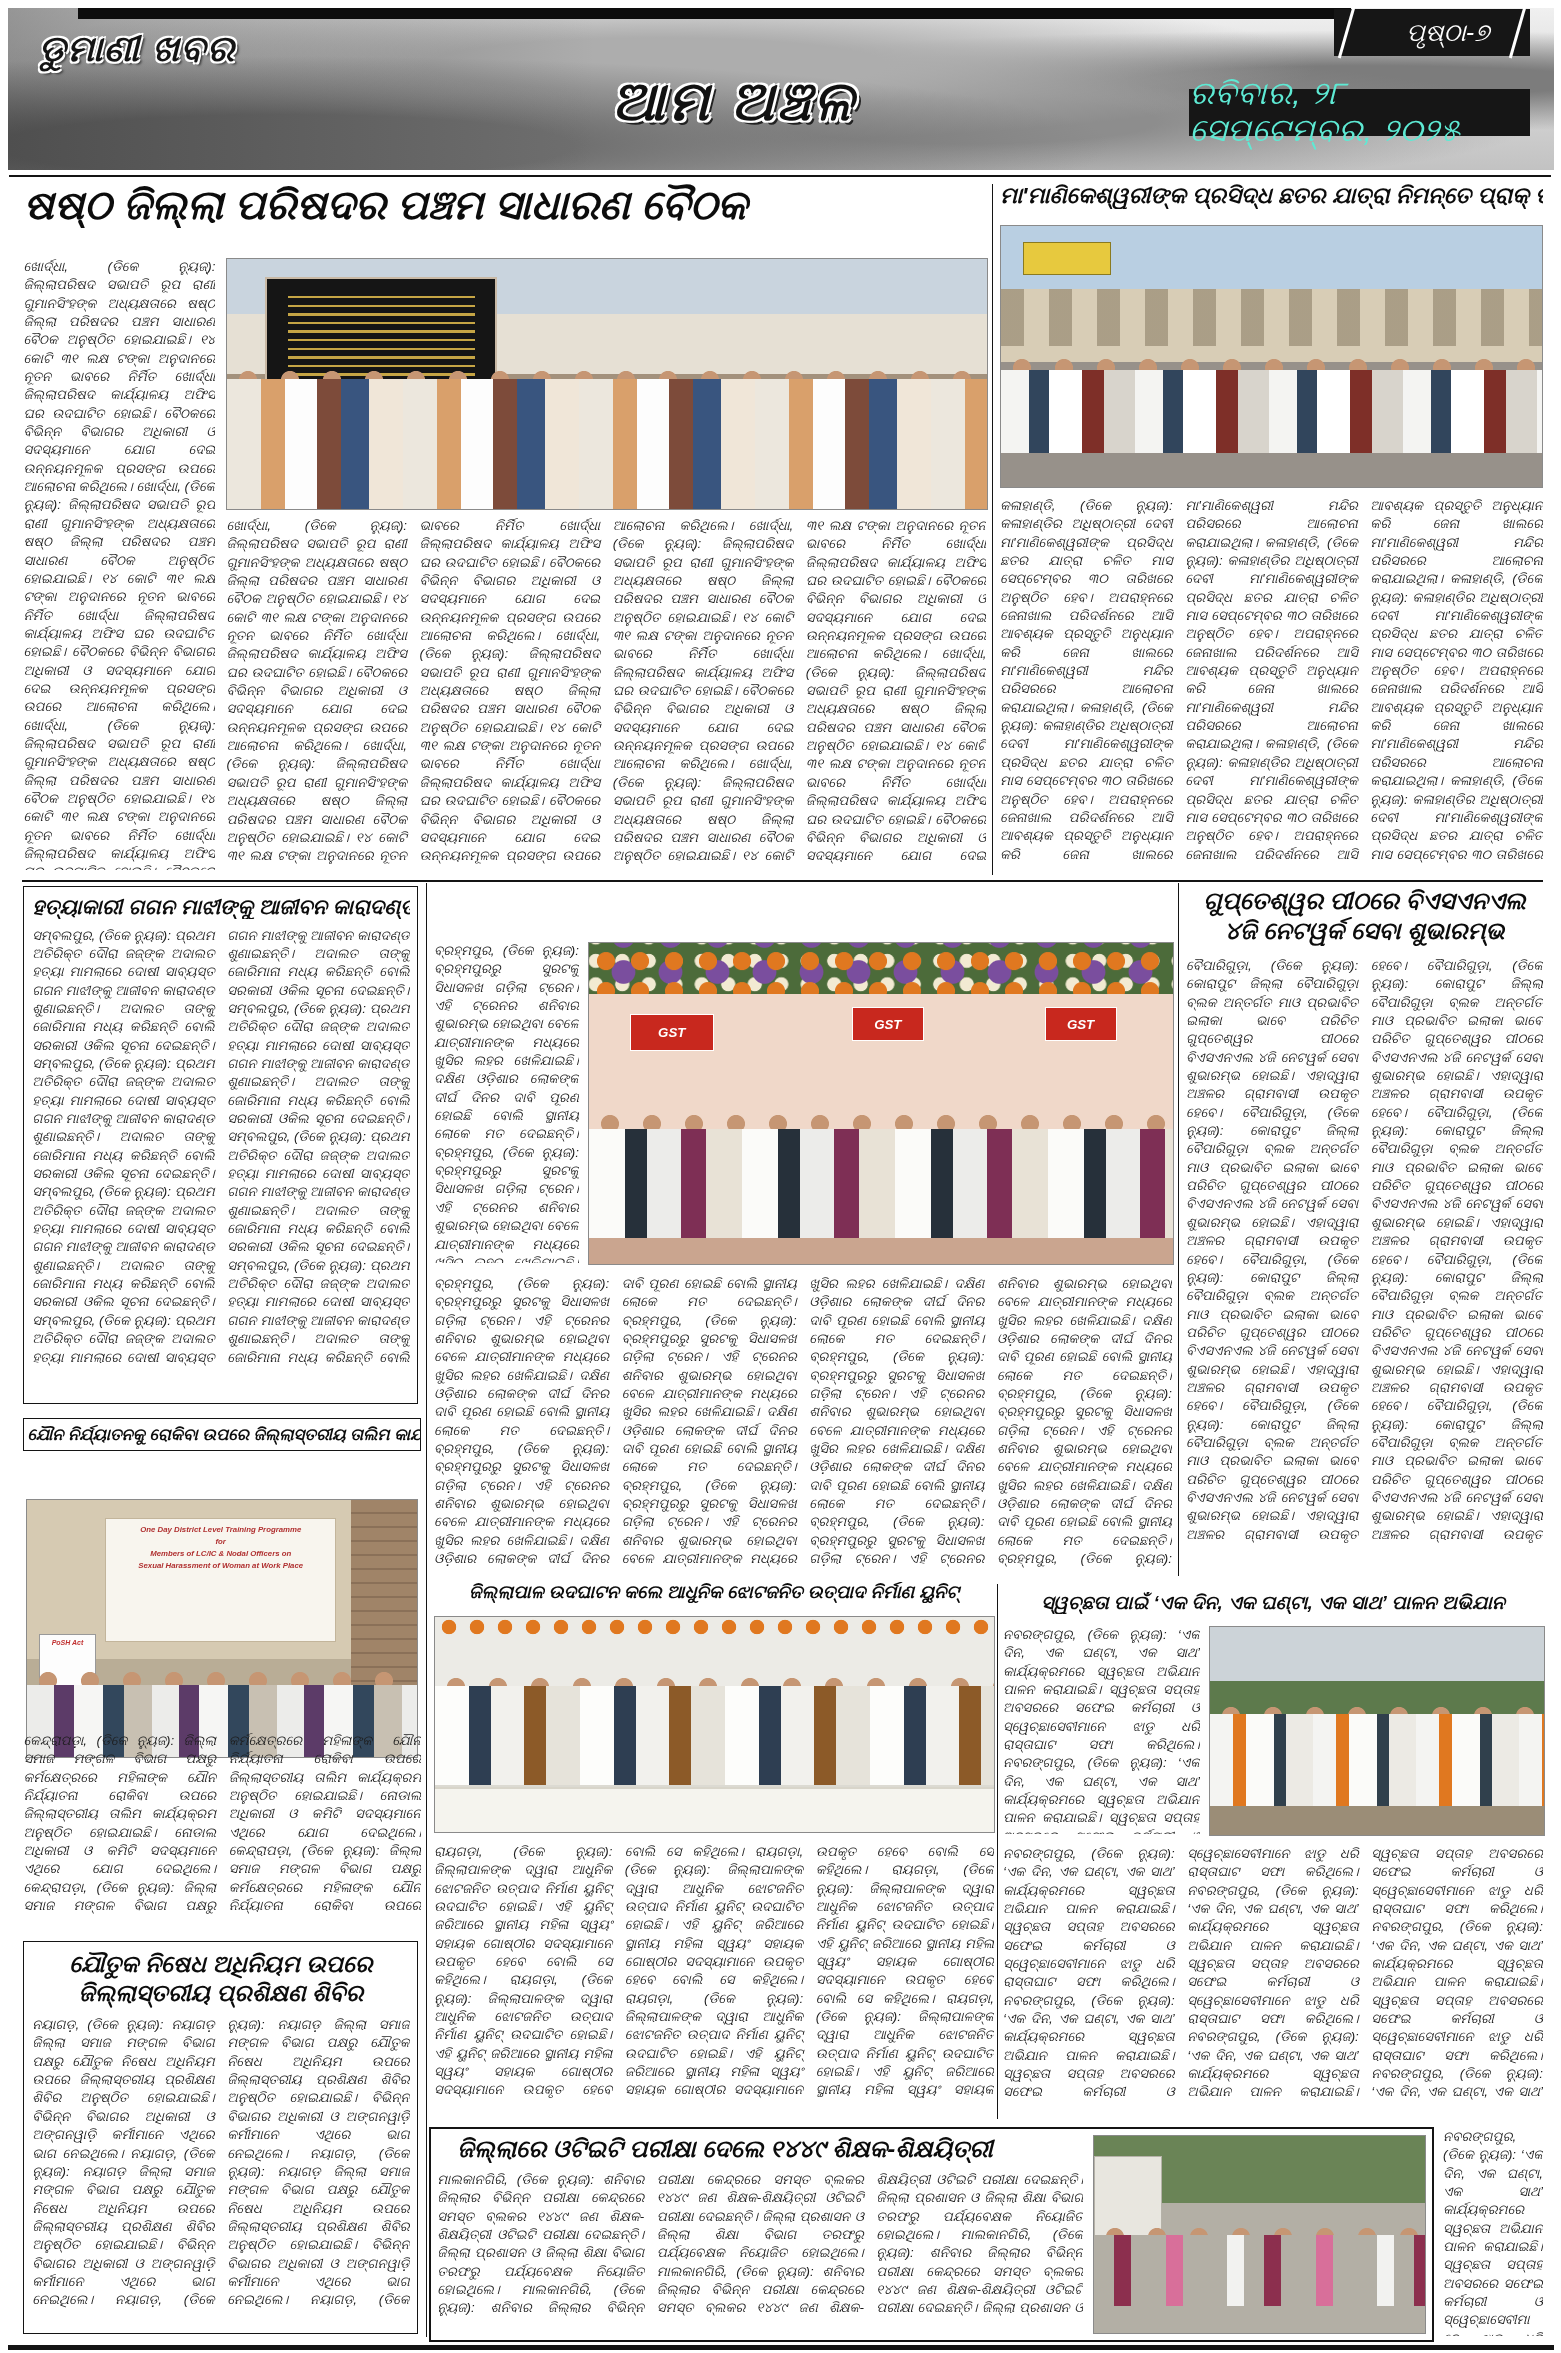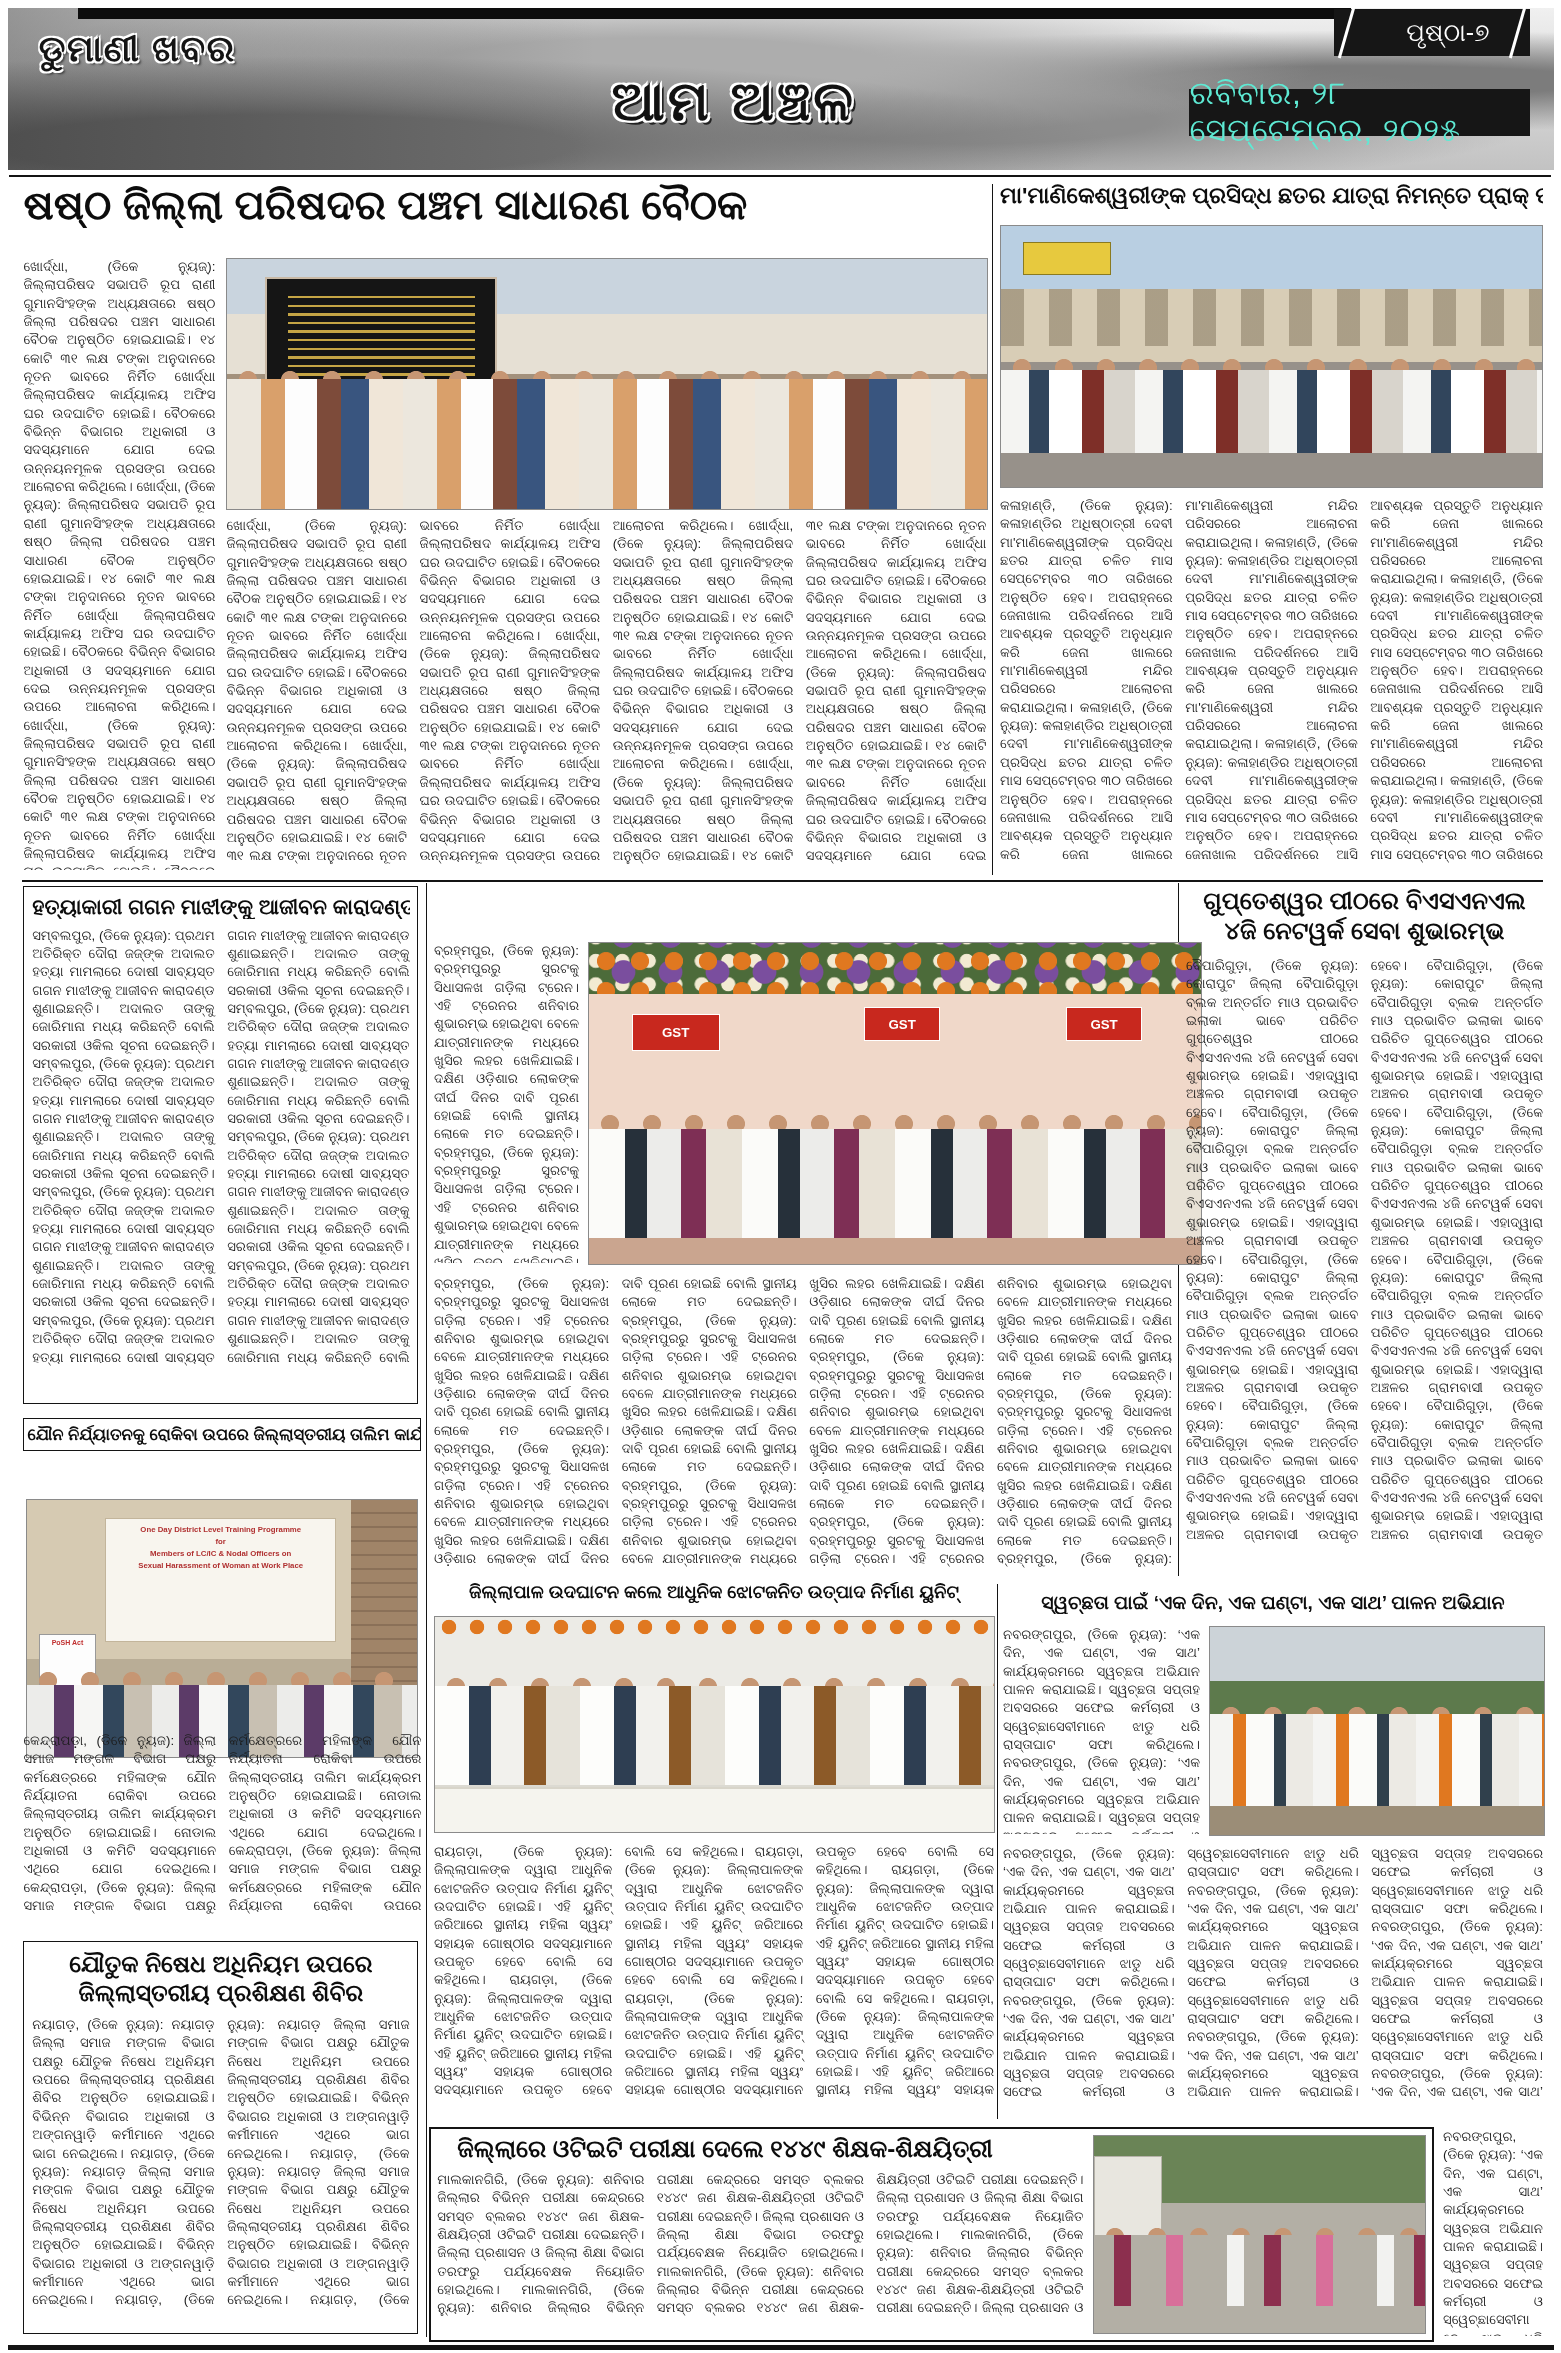--- a/index.html
+++ b/index.html
@@ -1,18 +1,18 @@
 <!DOCTYPE html>
 <html style="font-size:12.5px"><head>
 <meta charset="utf-8">
 <title>Newspaper Page</title>
 <style>
   html,body{margin:0;padding:0;background:#9a9a9a;}
   .sheet{position:relative;width:1561px;height:2354px;background:#ffffff;margin:0 auto;
-         font-family:"Liberation Sans","DejaVu Sans",sans-serif;color:#1c1c1c;overflow:hidden;}
+         font-family:"Liberation Sans","DejaVu Sans",sans-serif;color:#1c1c1c;overflow:hidden;font-style:italic;}
 
   
   .masthead{position:absolute;left:7.8px;top:7.8px;width:1546px;height:162px;overflow:hidden;
     background:
       linear-gradient(90deg, rgba(40,40,40,.45), rgba(255,255,255,0) 38%),
       radial-gradient(ellipse at 18% 85%, #6f6f6f 0 16%, transparent 46%),
       radial-gradient(ellipse at 42% 35%, #adadad 0 18%, transparent 52%),
       radial-gradient(ellipse at 62% 70%, #8d8d8d 0 14%, transparent 42%),
       radial-gradient(ellipse at 88% 45%, #7c7c7c 0 12%, transparent 40%),
       linear-gradient(180deg,#f0f0f0,#c2c2c2);}
@@ -149,21 +149,21 @@
   <div class="vline" style="left:426px;top:883px;width:0.8px;height:1454px;"></div>
   <div class="vline" style="left:1178px;top:883px;width:0.8px;height:693px;"></div>
 
   <section class="article boxed" style="left:23.4px;top:886px;width:395px;height:518px;padding:7.8px;box-sizing:border-box;">
     <h1 class="h-center" style="font-size:21px;">ହତ୍ୟାକାରୀ ଗଗନ ମାଝୀଙ୍କୁ ଆଜୀବନ କାରାଦଣ୍ଡ</h1>
     <div class="body fill cols2" style="height:452px;margin-top:7.8px;">ସମ୍ବଲପୁର, (ଡିକେ ନ୍ୟୁଜ): ପ୍ରଥମ ଅତିରିକ୍ତ ଦୌରା ଜଜ୍‌ଙ୍କ ଅଦାଲତ ହତ୍ୟା ମାମଲାରେ ଦୋଷୀ ସାବ୍ୟସ୍ତ ଗଗନ ମାଝୀଙ୍କୁ ଆଜୀବନ କାରାଦଣ୍ଡ ଶୁଣାଇଛନ୍ତି। ଅଦାଲତ ତାଙ୍କୁ ଜୋରିମାନା ମଧ୍ୟ କରିଛନ୍ତି ବୋଲି ସରକାରୀ ଓକିଲ ସୂଚନା ଦେଇଛନ୍ତି। ସମ୍ବଲପୁର, (ଡିକେ ନ୍ୟୁଜ): ପ୍ରଥମ ଅତିରିକ୍ତ ଦୌରା ଜଜ୍‌ଙ୍କ ଅଦାଲତ ହତ୍ୟା ମାମଲାରେ ଦୋଷୀ ସାବ୍ୟସ୍ତ ଗଗନ ମାଝୀଙ୍କୁ ଆଜୀବନ କାରାଦଣ୍ଡ ଶୁଣାଇଛନ୍ତି। ଅଦାଲତ ତାଙ୍କୁ ଜୋରିମାନା ମଧ୍ୟ କରିଛନ୍ତି ବୋଲି ସରକାରୀ ଓକିଲ ସୂଚନା ଦେଇଛନ୍ତି। ସମ୍ବଲପୁର, (ଡିକେ ନ୍ୟୁଜ): ପ୍ରଥମ ଅତିରିକ୍ତ ଦୌରା ଜଜ୍‌ଙ୍କ ଅଦାଲତ ହତ୍ୟା ମାମଲାରେ ଦୋଷୀ ସାବ୍ୟସ୍ତ ଗଗନ ମାଝୀଙ୍କୁ ଆଜୀବନ କାରାଦଣ୍ଡ ଶୁଣାଇଛନ୍ତି। ଅଦାଲତ ତାଙ୍କୁ ଜୋରିମାନା ମଧ୍ୟ କରିଛନ୍ତି ବୋଲି ସରକାରୀ ଓକିଲ ସୂଚନା ଦେଇଛନ୍ତି। ସମ୍ବଲପୁର, (ଡିକେ ନ୍ୟୁଜ): ପ୍ରଥମ ଅତିରିକ୍ତ ଦୌରା ଜଜ୍‌ଙ୍କ ଅଦାଲତ ହତ୍ୟା ମାମଲାରେ ଦୋଷୀ ସାବ୍ୟସ୍ତ ଗଗନ ମାଝୀଙ୍କୁ ଆଜୀବନ କାରାଦଣ୍ଡ ଶୁଣାଇଛନ୍ତି। ଅଦାଲତ ତାଙ୍କୁ ଜୋରିମାନା ମଧ୍ୟ କରିଛନ୍ତି ବୋଲି ସରକାରୀ ଓକିଲ ସୂଚନା ଦେଇଛନ୍ତି। ସମ୍ବଲପୁର, (ଡିକେ ନ୍ୟୁଜ): ପ୍ରଥମ ଅତିରିକ୍ତ ଦୌରା ଜଜ୍‌ଙ୍କ ଅଦାଲତ ହତ୍ୟା ମାମଲାରେ ଦୋଷୀ ସାବ୍ୟସ୍ତ ଗଗନ ମାଝୀଙ୍କୁ ଆଜୀବନ କାରାଦଣ୍ଡ ଶୁଣାଇଛନ୍ତି। ଅଦାଲତ ତାଙ୍କୁ ଜୋରିମାନା ମଧ୍ୟ କରିଛନ୍ତି ବୋଲି ସରକାରୀ ଓକିଲ ସୂଚନା ଦେଇଛନ୍ତି। ସମ୍ବଲପୁର, (ଡିକେ ନ୍ୟୁଜ): ପ୍ରଥମ ଅତିରିକ୍ତ ଦୌରା ଜଜ୍‌ଙ୍କ ଅଦାଲତ ହତ୍ୟା ମାମଲାରେ ଦୋଷୀ ସାବ୍ୟସ୍ତ ଗଗନ ମାଝୀଙ୍କୁ ଆଜୀବନ କାରାଦଣ୍ଡ ଶୁଣାଇଛନ୍ତି। ଅଦାଲତ ତାଙ୍କୁ ଜୋରିମାନା ମଧ୍ୟ କରିଛନ୍ତି ବୋଲି ସରକାରୀ ଓକିଲ ସୂଚନା ଦେଇଛନ୍ତି। ସମ୍ବଲପୁର, (ଡିକେ ନ୍ୟୁଜ): ପ୍ରଥମ ଅତିରିକ୍ତ ଦୌରା ଜଜ୍‌ଙ୍କ ଅଦାଲତ ହତ୍ୟା ମାମଲାରେ ଦୋଷୀ ସାବ୍ୟସ୍ତ ଗଗନ ମାଝୀଙ୍କୁ ଆଜୀବନ କାରାଦଣ୍ଡ ଶୁଣାଇଛନ୍ତି। ଅଦାଲତ ତାଙ୍କୁ ଜୋରିମାନା ମଧ୍ୟ କରିଛନ୍ତି ବୋଲି ସରକାରୀ ଓକିଲ ସୂଚନା ଦେଇଛନ୍ତି। ସମ୍ବଲପୁର, (ଡିକେ ନ୍ୟୁଜ): ପ୍ରଥମ ଅତିରିକ୍ତ ଦୌରା ଜଜ୍‌ଙ୍କ ଅଦାଲତ ହତ୍ୟା ମାମଲାରେ ଦୋଷୀ ସାବ୍ୟସ୍ତ ଗଗନ ମାଝୀଙ୍କୁ ଆଜୀବନ କାରାଦଣ୍ଡ ଶୁଣାଇଛନ୍ତି। ଅଦାଲତ ତାଙ୍କୁ ଜୋରିମାନା ମଧ୍ୟ କରିଛନ୍ତି ବୋଲି ସରକାରୀ ଓକିଲ ସୂଚନା ଦେଇଛନ୍ତି। ସମ୍ବଲପୁର, (ଡିକେ ନ୍ୟୁଜ): ପ୍ରଥମ ଅତିରିକ୍ତ ଦୌରା ଜଜ୍‌ଙ୍କ ଅଦାଲତ ହତ୍ୟା ମାମଲାରେ ଦୋଷୀ ସାବ୍ୟସ୍ତ ଗଗନ ମାଝୀଙ୍କୁ ଆଜୀବନ କାରାଦଣ୍ଡ ଶୁଣାଇଛନ୍ତି। ଅଦାଲତ ତାଙ୍କୁ ଜୋରିମାନା ମଧ୍ୟ କରିଛନ୍ତି ବୋଲି ସରକାରୀ ଓକିଲ ସୂଚନା ଦେଇଛନ୍ତି। ସମ୍ବଲପୁର, (ଡିକେ ନ୍ୟୁଜ): ପ୍ରଥମ ଅତିରିକ୍ତ ଦୌରା ଜଜ୍‌ଙ୍କ ଅଦାଲତ ହତ୍ୟା ମାମଲାରେ ଦୋଷୀ ସାବ୍ୟସ୍ତ ଗଗନ ମାଝୀଙ୍କୁ ଆଜୀବନ କାରାଦଣ୍ଡ ଶୁଣାଇଛନ୍ତି। ଅଦାଲତ ତାଙ୍କୁ ଜୋରିମାନା ମଧ୍ୟ କରିଛନ୍ତି ବୋଲି ସରକାରୀ ଓକିଲ ସୂଚନା ଦେଇଛନ୍ତି।</div>
   </section>
 
   <section class="article" style="left:434px;top:886px;width:738px;height:687px;">
     <div class="body fill abs" style="left:0;top:56px;width:145px;height:321px;">ବ୍ରହ୍ମପୁର, (ଡିକେ ନ୍ୟୁଜ): ବ୍ରହ୍ମପୁରରୁ ସୁରଟକୁ ସିଧାସଳଖ ଗଡ଼ିଲା ଟ୍ରେନ। ଏହି ଟ୍ରେନର ଶନିବାର ଶୁଭାରମ୍ଭ ହୋଇଥିବା ବେଳେ ଯାତ୍ରୀମାନଙ୍କ ମଧ୍ୟରେ ଖୁସିର ଲହର ଖେଳିଯାଇଛି। ଦକ୍ଷିଣ ଓଡ଼ିଶାର ଲୋକଙ୍କ ଦୀର୍ଘ ଦିନର ଦାବି ପୂରଣ ହୋଇଛି ବୋଲି ସ୍ଥାନୀୟ ଲୋକେ ମତ ଦେଇଛନ୍ତି। ବ୍ରହ୍ମପୁର, (ଡିକେ ନ୍ୟୁଜ): ବ୍ରହ୍ମପୁରରୁ ସୁରଟକୁ ସିଧାସଳଖ ଗଡ଼ିଲା ଟ୍ରେନ। ଏହି ଟ୍ରେନର ଶନିବାର ଶୁଭାରମ୍ଭ ହୋଇଥିବା ବେଳେ ଯାତ୍ରୀମାନଙ୍କ ମଧ୍ୟରେ ଖୁସିର ଲହର ଖେଳିଯାଇଛି। ଦକ୍ଷିଣ ଓଡ଼ିଶାର ଲୋକଙ୍କ ଦୀର୍ଘ ଦିନର ଦାବି ପୂରଣ ହୋଇଛି ବୋଲି ସ୍ଥାନୀୟ ଲୋକେ ମତ ଦେଇଛନ୍ତି। ବ୍ରହ୍ମପୁର, (ଡିକେ ନ୍ୟୁଜ): ବ୍ରହ୍ମପୁରରୁ ସୁରଟକୁ ସିଧାସଳଖ ଗଡ଼ିଲା ଟ୍ରେନ। ଏହି ଟ୍ରେନର ଶନିବାର ଶୁଭାରମ୍ଭ ହୋଇଥିବା ବେଳେ ଯାତ୍ରୀମାନଙ୍କ ମଧ୍ୟରେ ଖୁସିର ଲହର ଖେଳିଯାଇଛି। ଦକ୍ଷିଣ ଓଡ଼ିଶାର ଲୋକଙ୍କ ଦୀର୍ଘ ଦିନର ଦାବି ପୂରଣ ହୋଇଛି ବୋଲି ସ୍ଥାନୀୟ ଲୋକେ ମତ ଦେଇଛନ୍ତି।</div>
-    <div class="ph ph-gst" style="left:154px;top:56px;width:584px;height:321px;padding-left:28px;">
+    <div class="ph ph-gst" style="left:154px;top:56px;width:584px;height:321px;">
       <div class="garland"></div>
       <div class="gst-banner" style="left:7%;top:22%;width:14%;height:11%;">GST</div>
       <div class="gst-banner" style="left:45%;top:20%;width:12%;height:10%;">GST</div>
       <div class="gst-banner" style="left:78%;top:20%;width:12%;height:10%;">GST</div>
       <div class="head-band"></div>
       <div class="crowd-band"></div>
     </div>
     <div class="body fill cols4 abs" style="left:0;top:389px;width:738px;height:295px;">ବ୍ରହ୍ମପୁର, (ଡିକେ ନ୍ୟୁଜ): ବ୍ରହ୍ମପୁରରୁ ସୁରଟକୁ ସିଧାସଳଖ ଗଡ଼ିଲା ଟ୍ରେନ। ଏହି ଟ୍ରେନର ଶନିବାର ଶୁଭାରମ୍ଭ ହୋଇଥିବା ବେଳେ ଯାତ୍ରୀମାନଙ୍କ ମଧ୍ୟରେ ଖୁସିର ଲହର ଖେଳିଯାଇଛି। ଦକ୍ଷିଣ ଓଡ଼ିଶାର ଲୋକଙ୍କ ଦୀର୍ଘ ଦିନର ଦାବି ପୂରଣ ହୋଇଛି ବୋଲି ସ୍ଥାନୀୟ ଲୋକେ ମତ ଦେଇଛନ୍ତି। ବ୍ରହ୍ମପୁର, (ଡିକେ ନ୍ୟୁଜ): ବ୍ରହ୍ମପୁରରୁ ସୁରଟକୁ ସିଧାସଳଖ ଗଡ଼ିଲା ଟ୍ରେନ। ଏହି ଟ୍ରେନର ଶନିବାର ଶୁଭାରମ୍ଭ ହୋଇଥିବା ବେଳେ ଯାତ୍ରୀମାନଙ୍କ ମଧ୍ୟରେ ଖୁସିର ଲହର ଖେଳିଯାଇଛି। ଦକ୍ଷିଣ ଓଡ଼ିଶାର ଲୋକଙ୍କ ଦୀର୍ଘ ଦିନର ଦାବି ପୂରଣ ହୋଇଛି ବୋଲି ସ୍ଥାନୀୟ ଲୋକେ ମତ ଦେଇଛନ୍ତି। ବ୍ରହ୍ମପୁର, (ଡିକେ ନ୍ୟୁଜ): ବ୍ରହ୍ମପୁରରୁ ସୁରଟକୁ ସିଧାସଳଖ ଗଡ଼ିଲା ଟ୍ରେନ। ଏହି ଟ୍ରେନର ଶନିବାର ଶୁଭାରମ୍ଭ ହୋଇଥିବା ବେଳେ ଯାତ୍ରୀମାନଙ୍କ ମଧ୍ୟରେ ଖୁସିର ଲହର ଖେଳିଯାଇଛି। ଦକ୍ଷିଣ ଓଡ଼ିଶାର ଲୋକଙ୍କ ଦୀର୍ଘ ଦିନର ଦାବି ପୂରଣ ହୋଇଛି ବୋଲି ସ୍ଥାନୀୟ ଲୋକେ ମତ ଦେଇଛନ୍ତି। ବ୍ରହ୍ମପୁର, (ଡିକେ ନ୍ୟୁଜ): ବ୍ରହ୍ମପୁରରୁ ସୁରଟକୁ ସିଧାସଳଖ ଗଡ଼ିଲା ଟ୍ରେନ। ଏହି ଟ୍ରେନର ଶନିବାର ଶୁଭାରମ୍ଭ ହୋଇଥିବା ବେଳେ ଯାତ୍ରୀମାନଙ୍କ ମଧ୍ୟରେ ଖୁସିର ଲହର ଖେଳିଯାଇଛି। ଦକ୍ଷିଣ ଓଡ଼ିଶାର ଲୋକଙ୍କ ଦୀର୍ଘ ଦିନର ଦାବି ପୂରଣ ହୋଇଛି ବୋଲି ସ୍ଥାନୀୟ ଲୋକେ ମତ ଦେଇଛନ୍ତି। ବ୍ରହ୍ମପୁର, (ଡିକେ ନ୍ୟୁଜ): ବ୍ରହ୍ମପୁରରୁ ସୁରଟକୁ ସିଧାସଳଖ ଗଡ଼ିଲା ଟ୍ରେନ। ଏହି ଟ୍ରେନର ଶନିବାର ଶୁଭାରମ୍ଭ ହୋଇଥିବା ବେଳେ ଯାତ୍ରୀମାନଙ୍କ ମଧ୍ୟରେ ଖୁସିର ଲହର ଖେଳିଯାଇଛି। ଦକ୍ଷିଣ ଓଡ଼ିଶାର ଲୋକଙ୍କ ଦୀର୍ଘ ଦିନର ଦାବି ପୂରଣ ହୋଇଛି ବୋଲି ସ୍ଥାନୀୟ ଲୋକେ ମତ ଦେଇଛନ୍ତି। ବ୍ରହ୍ମପୁର, (ଡିକେ ନ୍ୟୁଜ): ବ୍ରହ୍ମପୁରରୁ ସୁରଟକୁ ସିଧାସଳଖ ଗଡ଼ିଲା ଟ୍ରେନ। ଏହି ଟ୍ରେନର ଶନିବାର ଶୁଭାରମ୍ଭ ହୋଇଥିବା ବେଳେ ଯାତ୍ରୀମାନଙ୍କ ମଧ୍ୟରେ ଖୁସିର ଲହର ଖେଳିଯାଇଛି। ଦକ୍ଷିଣ ଓଡ଼ିଶାର ଲୋକଙ୍କ ଦୀର୍ଘ ଦିନର ଦାବି ପୂରଣ ହୋଇଛି ବୋଲି ସ୍ଥାନୀୟ ଲୋକେ ମତ ଦେଇଛନ୍ତି। ବ୍ରହ୍ମପୁର, (ଡିକେ ନ୍ୟୁଜ): ବ୍ରହ୍ମପୁରରୁ ସୁରଟକୁ ସିଧାସଳଖ ଗଡ଼ିଲା ଟ୍ରେନ। ଏହି ଟ୍ରେନର ଶନିବାର ଶୁଭାରମ୍ଭ ହୋଇଥିବା ବେଳେ ଯାତ୍ରୀମାନଙ୍କ ମଧ୍ୟରେ ଖୁସିର ଲହର ଖେଳିଯାଇଛି। ଦକ୍ଷିଣ ଓଡ଼ିଶାର ଲୋକଙ୍କ ଦୀର୍ଘ ଦିନର ଦାବି ପୂରଣ ହୋଇଛି ବୋଲି ସ୍ଥାନୀୟ ଲୋକେ ମତ ଦେଇଛନ୍ତି। ବ୍ରହ୍ମପୁର, (ଡିକେ ନ୍ୟୁଜ): ବ୍ରହ୍ମପୁରରୁ ସୁରଟକୁ ସିଧାସଳଖ ଗଡ଼ିଲା ଟ୍ରେନ। ଏହି ଟ୍ରେନର ଶନିବାର ଶୁଭାରମ୍ଭ ହୋଇଥିବା ବେଳେ ଯାତ୍ରୀମାନଙ୍କ ମଧ୍ୟରେ ଖୁସିର ଲହର ଖେଳିଯାଇଛି। ଦକ୍ଷିଣ ଓଡ଼ିଶାର ଲୋକଙ୍କ ଦୀର୍ଘ ଦିନର ଦାବି ପୂରଣ ହୋଇଛି ବୋଲି ସ୍ଥାନୀୟ ଲୋକେ ମତ ଦେଇଛନ୍ତି। ବ୍ରହ୍ମପୁର, (ଡିକେ ନ୍ୟୁଜ): ବ୍ରହ୍ମପୁରରୁ ସୁରଟକୁ ସିଧାସଳଖ ଗଡ଼ିଲା ଟ୍ରେନ। ଏହି ଟ୍ରେନର ଶନିବାର ଶୁଭାରମ୍ଭ ହୋଇଥିବା ବେଳେ ଯାତ୍ରୀମାନଙ୍କ ମଧ୍ୟରେ ଖୁସିର ଲହର ଖେଳିଯାଇଛି। ଦକ୍ଷିଣ ଓଡ଼ିଶାର ଲୋକଙ୍କ ଦୀର୍ଘ ଦିନର ଦାବି ପୂରଣ ହୋଇଛି ବୋଲି ସ୍ଥାନୀୟ ଲୋକେ ମତ ଦେଇଛନ୍ତି। ବ୍ରହ୍ମପୁର, (ଡିକେ ନ୍ୟୁଜ): ବ୍ରହ୍ମପୁରରୁ ସୁରଟକୁ ସିଧାସଳଖ ଗଡ଼ିଲା ଟ୍ରେନ। ଏହି ଟ୍ରେନର ଶନିବାର ଶୁଭାରମ୍ଭ ହୋଇଥିବା ବେଳେ ଯାତ୍ରୀମାନଙ୍କ ମଧ୍ୟରେ ଖୁସିର ଲହର ଖେଳିଯାଇଛି। ଦକ୍ଷିଣ ଓଡ଼ିଶାର ଲୋକଙ୍କ ଦୀର୍ଘ ଦିନର ଦାବି ପୂରଣ ହୋଇଛି ବୋଲି ସ୍ଥାନୀୟ ଲୋକେ ମତ ଦେଇଛନ୍ତି। ବ୍ରହ୍ମପୁର, (ଡିକେ ନ୍ୟୁଜ): ବ୍ରହ୍ମପୁରରୁ ସୁରଟକୁ ସିଧାସଳଖ ଗଡ଼ିଲା ଟ୍ରେନ। ଏହି ଟ୍ରେନର ଶନିବାର ଶୁଭାରମ୍ଭ ହୋଇଥିବା ବେଳେ ଯାତ୍ରୀମାନଙ୍କ ମଧ୍ୟରେ ଖୁସିର ଲହର ଖେଳିଯାଇଛି। ଦକ୍ଷିଣ ଓଡ଼ିଶାର ଲୋକଙ୍କ ଦୀର୍ଘ ଦିନର ଦାବି ପୂରଣ ହୋଇଛି ବୋଲି ସ୍ଥାନୀୟ ଲୋକେ ମତ ଦେଇଛନ୍ତି।</div>
   </section>
 

